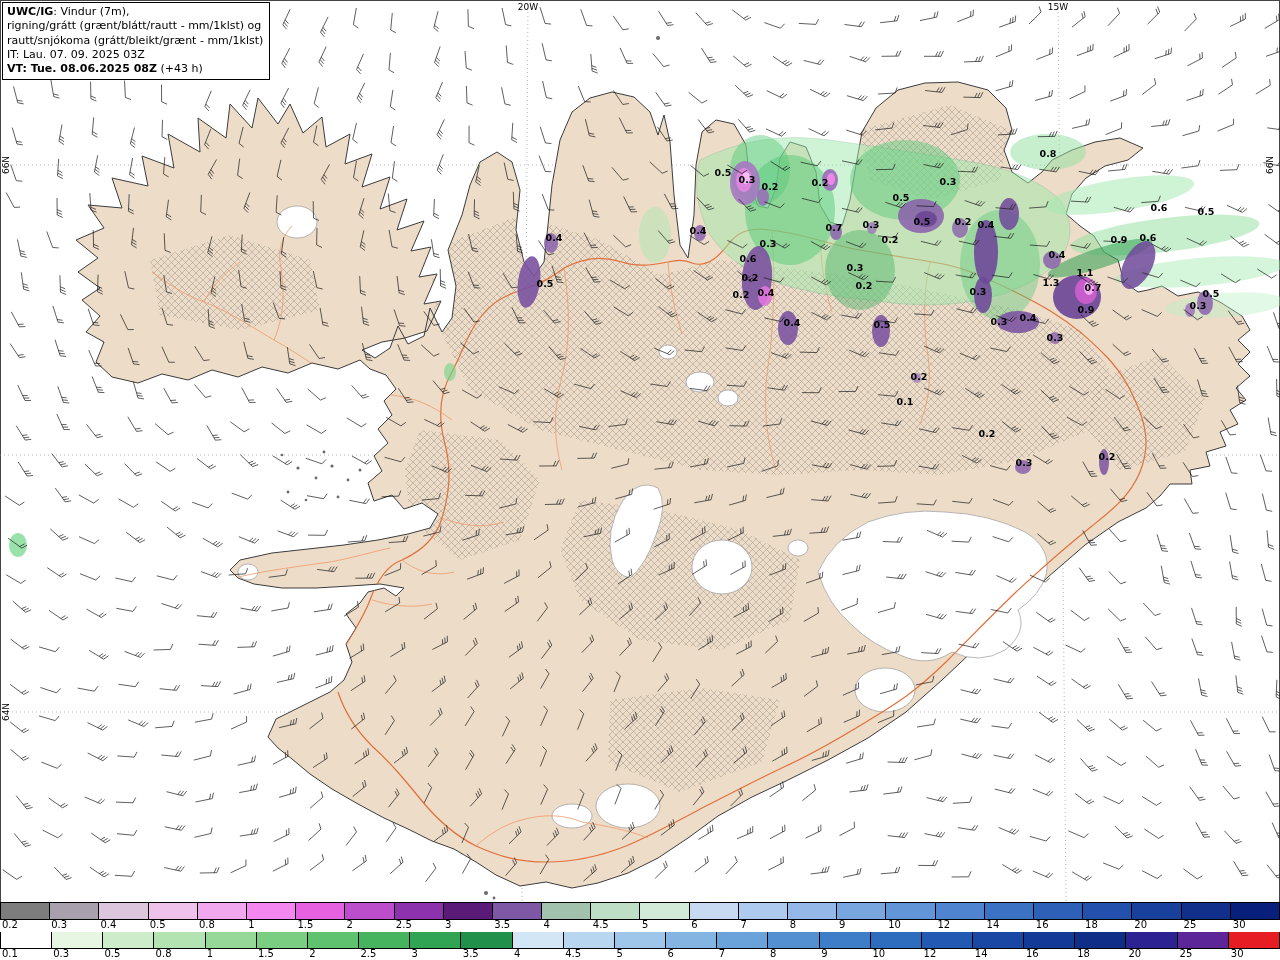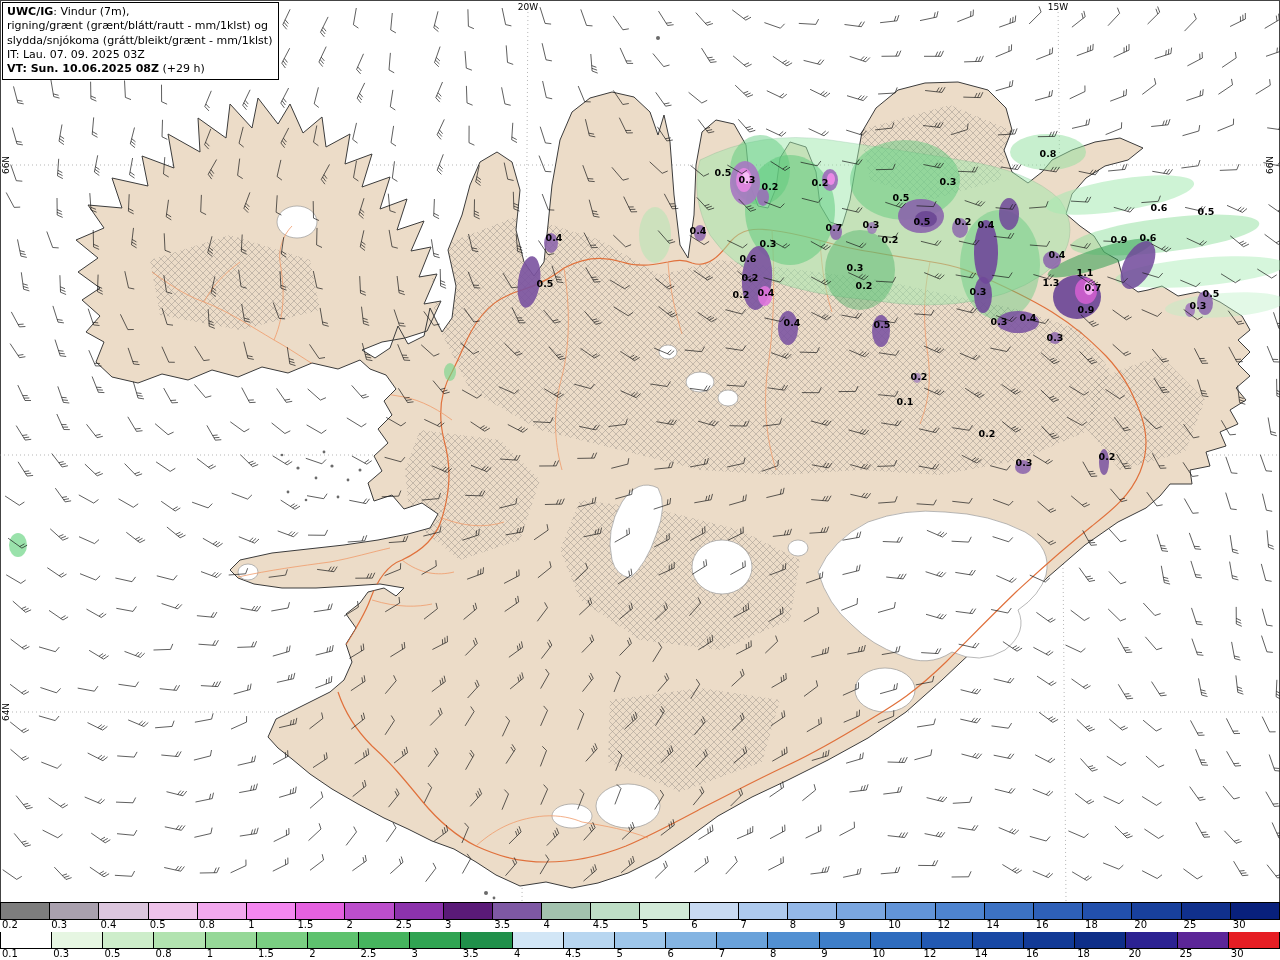--- a/index.html
+++ b/index.html
@@ -218,24 +218,24 @@
         <text transform="translate(528 10)" text-anchor="middle" class="glabel">20W</text>
         <text transform="translate(1058 10)" text-anchor="middle" class="glabel">15W</text>
         <text transform="translate(9 165) rotate(-90)" text-anchor="middle" class="glabel">66N</text>
         <text transform="translate(9 712) rotate(-90)" text-anchor="middle" class="glabel">64N</text>
         <text transform="translate(1273 165) rotate(-90)" text-anchor="middle" class="glabel">66N</text>
       </g>
 </svg>
 
 <div class="titlebox">
   <div><b>UWC/IG</b><span>: Vindur (7m),</span></div>
-  <div>rigning/grænt (grænt/blátt/rautt - mm/1klst) og</div>
-  <div>slydda/snjókoma (grátt/bleikt/grænt - mm/1klst)</div>
+  <div>rigning/grátt (grænt/blátt/rautt - mm/1klst) og</div>
+  <div>rautt/snjókoma (grátt/bleikt/grænt - mm/1klst)</div>
   <div>IT: Lau. 07. 09. 2025 03Z</div>
-  <div><b>VT: Sun. 10.06.2025 08Z</b><span> (+29 h)</span></div>
+  <div><b>VT: Tue. 08.06.2025 08Z</b><span> (+43 h)</span></div>
 </div>
 
 <div class="legend">
   <div class="bar" id="bar-top">
     <div class="swatches">
           <div class="swatch" style="background: rgb(125, 125, 125);"></div>
           <div class="swatch" style="background: rgb(169, 160, 174);"></div>
           <div class="swatch" style="background: rgb(220, 198, 222);"></div>
           <div class="swatch" style="background: rgb(238, 194, 234);"></div>
           <div class="swatch" style="background: rgb(242, 168, 238);"></div>

